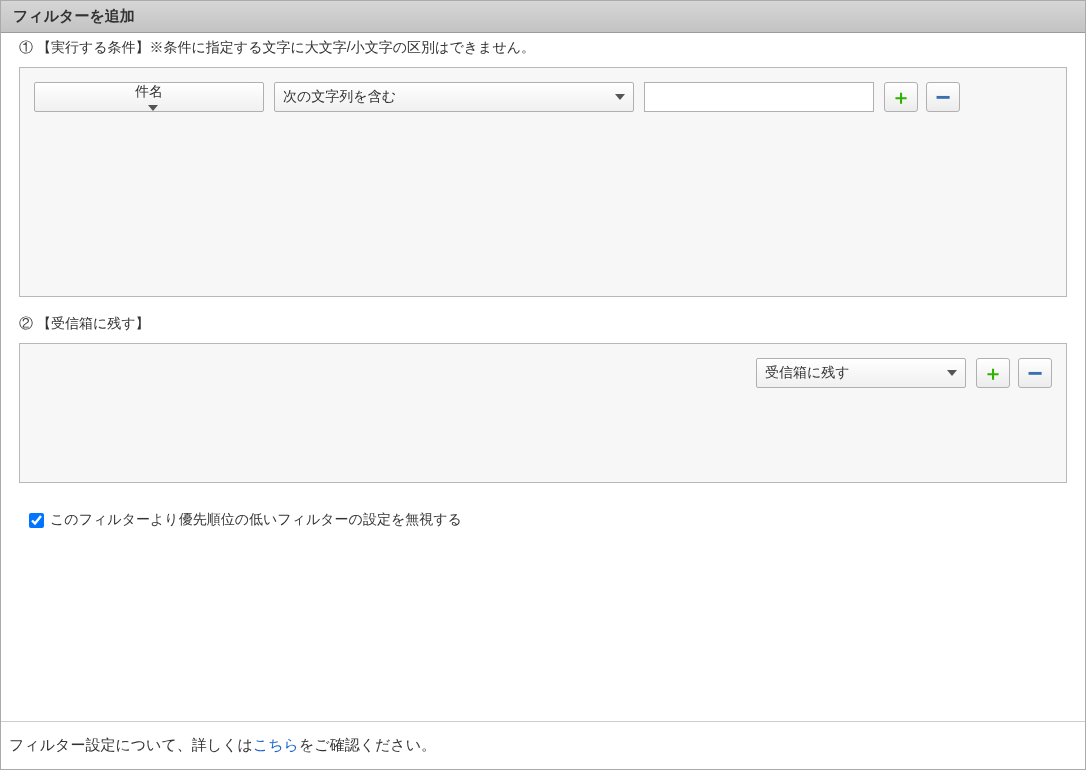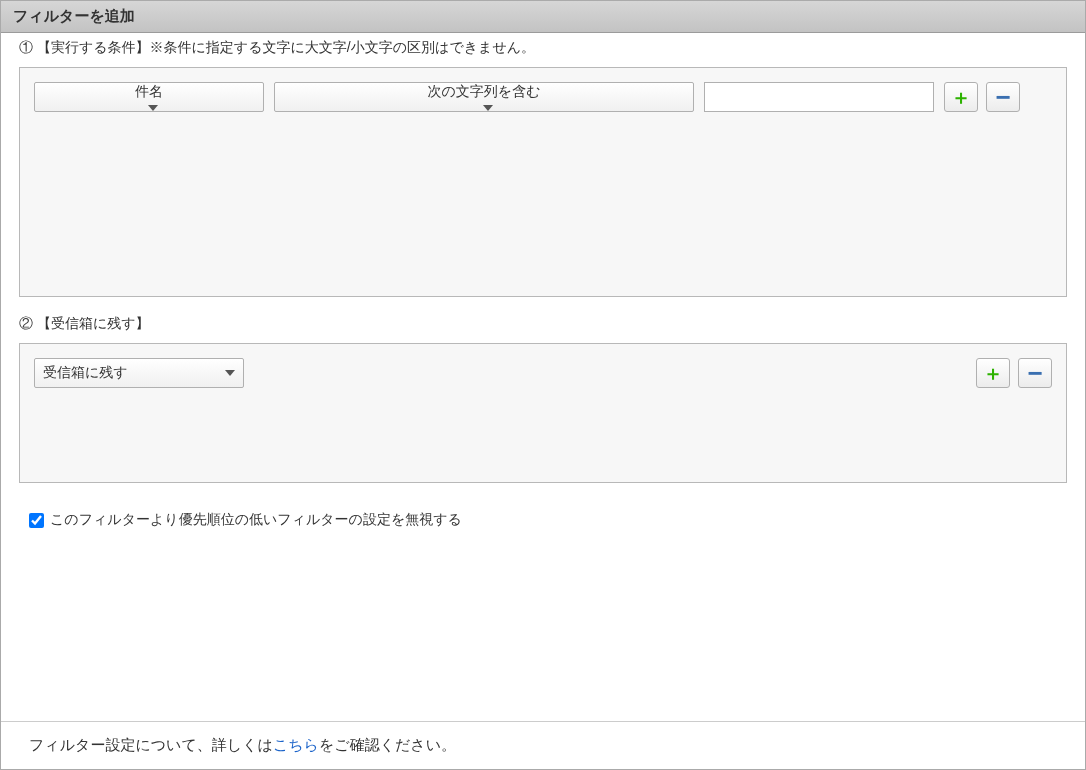--- a/index.html
+++ b/index.html
@@ -79,23 +79,23 @@
     .panel {
       margin: 0 18px;
       border: 1px solid #b8b8b8;
       background: #f7f7f7;
     }
     .panel-cond { height: 230px; padding: 14px; }
     .panel-action { height: 140px; padding: 14px; margin-bottom: 16px; }
     .cond-row, .action-row {
       display: flex; align-items: center; gap: 10px;
     }
-    .action-row { justify-content: space-between; }
+    .action-row { justify-content: flex-end; }
     .cond-subject { width: 230px; flex-direction: column; }
-    .cond-op { width: 420px; flex-direction: column; }
+    .cond-op { width: 360px; }
     .cond-value {
       border: 1px solid #b0b0b0;
       height: 30px; width: 230px;
       background: #fff;
       padding: 4px 8px;
       font-size: 14px;
     }
     .btn-icon {
       width: 34px; height: 30px;
       border: 1px solid #b0b0b0;
@@ -107,21 +107,21 @@
       font-size: 20px;
       line-height: 1;
     }
     .plus { color: #2db200; }
     .minus { color: #3a6fb0; font-size: 26px; }
     .btn-group { display: flex; gap: 8px; }
     .row-checkbox2 { padding: 12px 18px 18px 28px; display: flex; align-items: center; gap: 6px; }
     .footer {
       position: absolute;
       bottom: 0; left: 0; right: 0;
-      padding: 14px 28px;
+      padding: 14px 8px;
       display: flex;
       align-items: center;
       justify-content: space-between;
       border-top: 1px solid #ccc;
     }
     .footer-text { font-size: 15px; }
     .link { color: #1b63c9; cursor: pointer; }
     .btn {
       border: 1px solid #b0b0b0;
       background: linear-gradient(#ffffff,#ededed);

